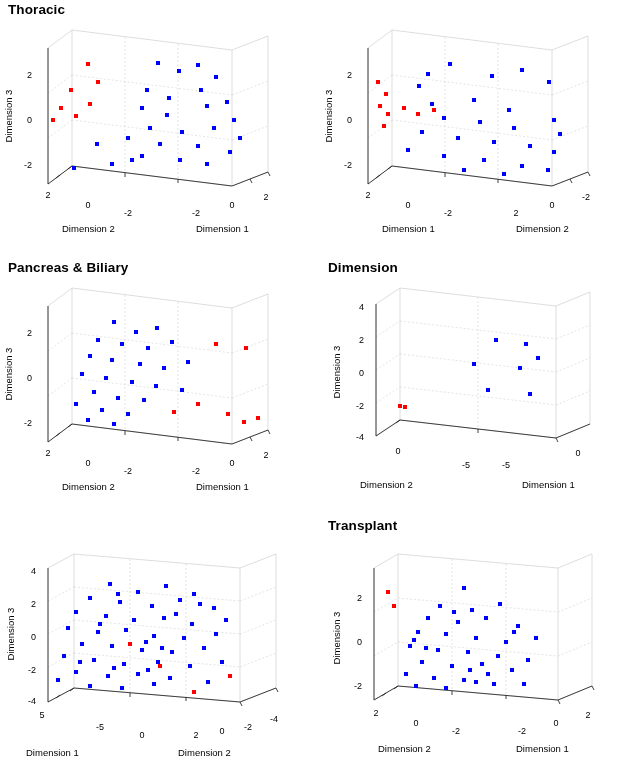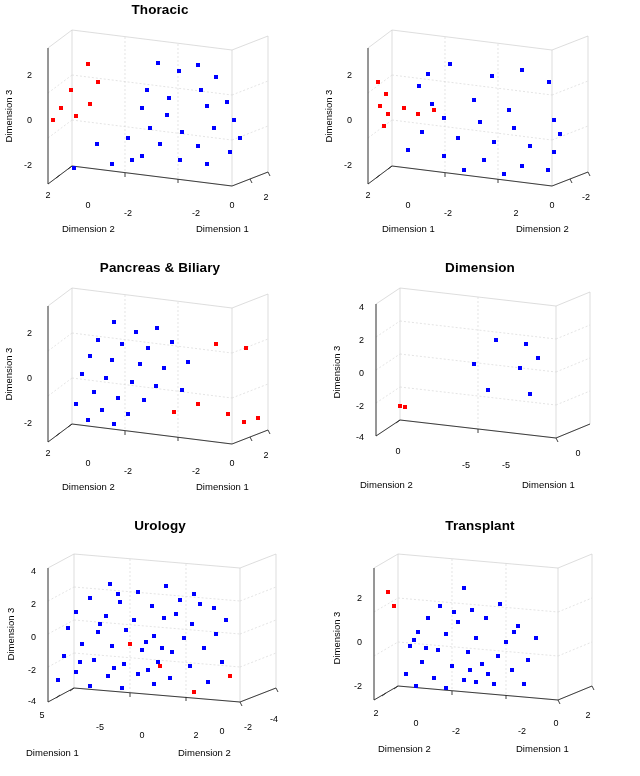--- a/index.html
+++ b/index.html
@@ -20,23 +20,22 @@
     height: 776px;
   }
   .panel {
     position: absolute;
     width: 320px;
     height: 258px;
   }
   .panel-title {
     position: absolute;
     top: 2px;
-    left: 0;
+    left: 8px;
     width: 320px;
-    text-align: center;
     font-size: 13.5px;
     font-weight: bold;
     letter-spacing: 0.1px;
   }
   .plotbox {
     position: absolute;
     left: 0;
     top: 18px;
     width: 320px;
     height: 238px;
@@ -383,21 +382,20 @@
           <rect x="166" y="112" width="4" height="4" fill="#0000ff"></rect>
           <rect x="208" y="116" width="4" height="4" fill="#0000ff"></rect>
           <rect x="78" y="128" width="4" height="4" fill="#ff0000"></rect>
           <rect x="83" y="129" width="4" height="4" fill="#ff0000"></rect>
         </g>
       </svg>
     </div>
   </div>
 
   <div class="panel" style="left:0px; top:516px;">
-    <div class="panel-title">Urology</div>
     <div class="plotbox">
       <svg width="320" height="250" viewBox="0 0 320 250">
         <g class="wall">
           <polygon points="74,20 240,34 240,168 74,154" fill="none" stroke="#cfcfcf" stroke-width="0.7"></polygon>
           <polyline points="74,20 48,34 48,168 74,154" fill="none" stroke="#cfcfcf" stroke-width="0.7"></polyline>
           <polyline points="240,34 276,20 276,154 240,168" fill="none" stroke="#cfcfcf" stroke-width="0.7"></polyline>
         </g>
         <g class="gridline">
           <line x1="74" y1="53" x2="240" y2="67"></line>
           <line x1="74" y1="86" x2="240" y2="100"></line>

